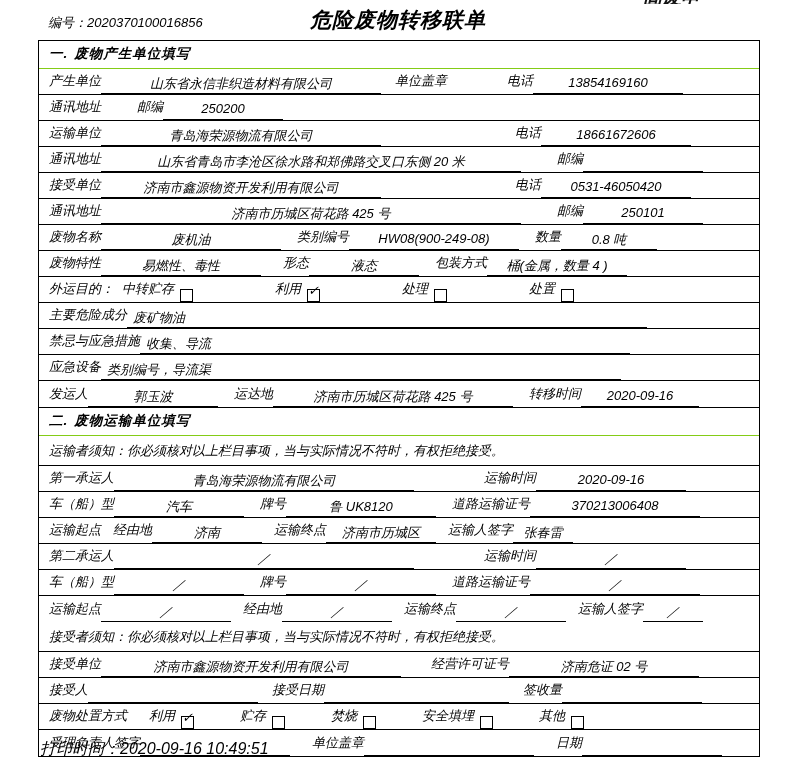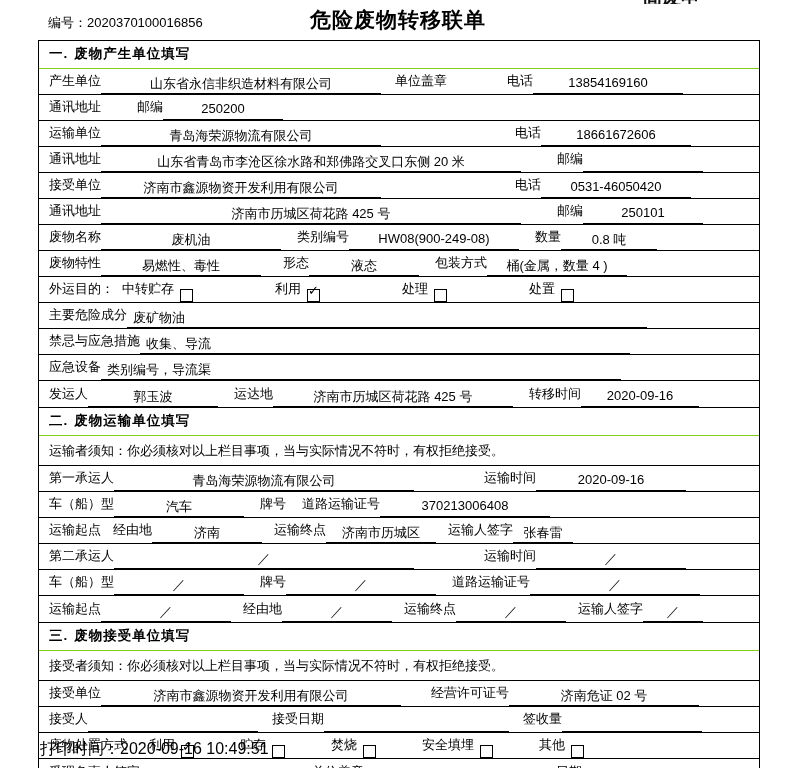--- a/index.html
+++ b/index.html
@@ -13,20 +13,21 @@
     font-family: "Liberation Sans", sans-serif;
     color: #000000;
     position: relative;
     overflow: hidden;
   }
   .page {
     position: relative;
     width: 796px;
     height: 768px;
     box-sizing: border-box;
+    font-style: italic;
   }
   
   .top-row {
     position: relative;
     height: 34px;
   }
   .doc-no {
     position: absolute;
     left: 48px;
     top: 14px;
@@ -261,20 +262,21 @@
       <span class="lbl">第一承运人</span>
       <span class="val" style="width:300px">青岛海荣源物流有限公司</span>
       <span class="lbl" style="padding-left:70px">运输时间</span>
       <span class="val" style="width:150px">2020-09-16</span>
     </div>
 
     <div class="row">
       <span class="lbl">车（船）型</span>
       <span class="val" style="width:130px">汽车</span>
       <span class="lbl" style="padding-left:16px">牌号</span>
+      <span class="val" style="width:150px">鲁 UK8120</span>
       <span class="lbl" style="padding-left:16px">道路运输证号</span>
       <span class="val" style="width:170px">370213006408</span>
     </div>
 
     <div class="row">
       <span class="lbl">运输起点</span>
       <span class="lbl" style="padding-left:12px">经由地</span>
       <span class="val" style="width:110px">济南</span>
       <span class="lbl" style="padding-left:12px">运输终点</span>
       <span class="val" style="width:110px">济南市历城区</span>
@@ -302,23 +304,20 @@
       <span class="lbl">运输起点</span>
       <span class="val" style="width:130px">／</span>
       <span class="lbl" style="padding-left:12px">经由地</span>
       <span class="val" style="width:110px">／</span>
       <span class="lbl" style="padding-left:12px">运输终点</span>
       <span class="val" style="width:110px">／</span>
       <span class="lbl" style="padding-left:12px">运输人签字</span>
       <span class="val" style="width:60px">／</span>
     </div>
 
-    <div class="section-head" style="border-top:1px solid #000">
-      <span class="num">三.</span><span>废物接受单位填写</span>
-    </div>
 
     <div class="note">接受者须知：你必须核对以上栏目事项，当与实际情况不符时，有权拒绝接受。</div>
 
     <div class="row">
       <span class="lbl">接受单位</span>
       <span class="val" style="width:300px">济南市鑫源物资开发利用有限公司</span>
       <span class="lbl" style="padding-left:30px">经营许可证号</span>
       <span class="val" style="width:190px">济南危证 02 号</span>
     </div>
 

